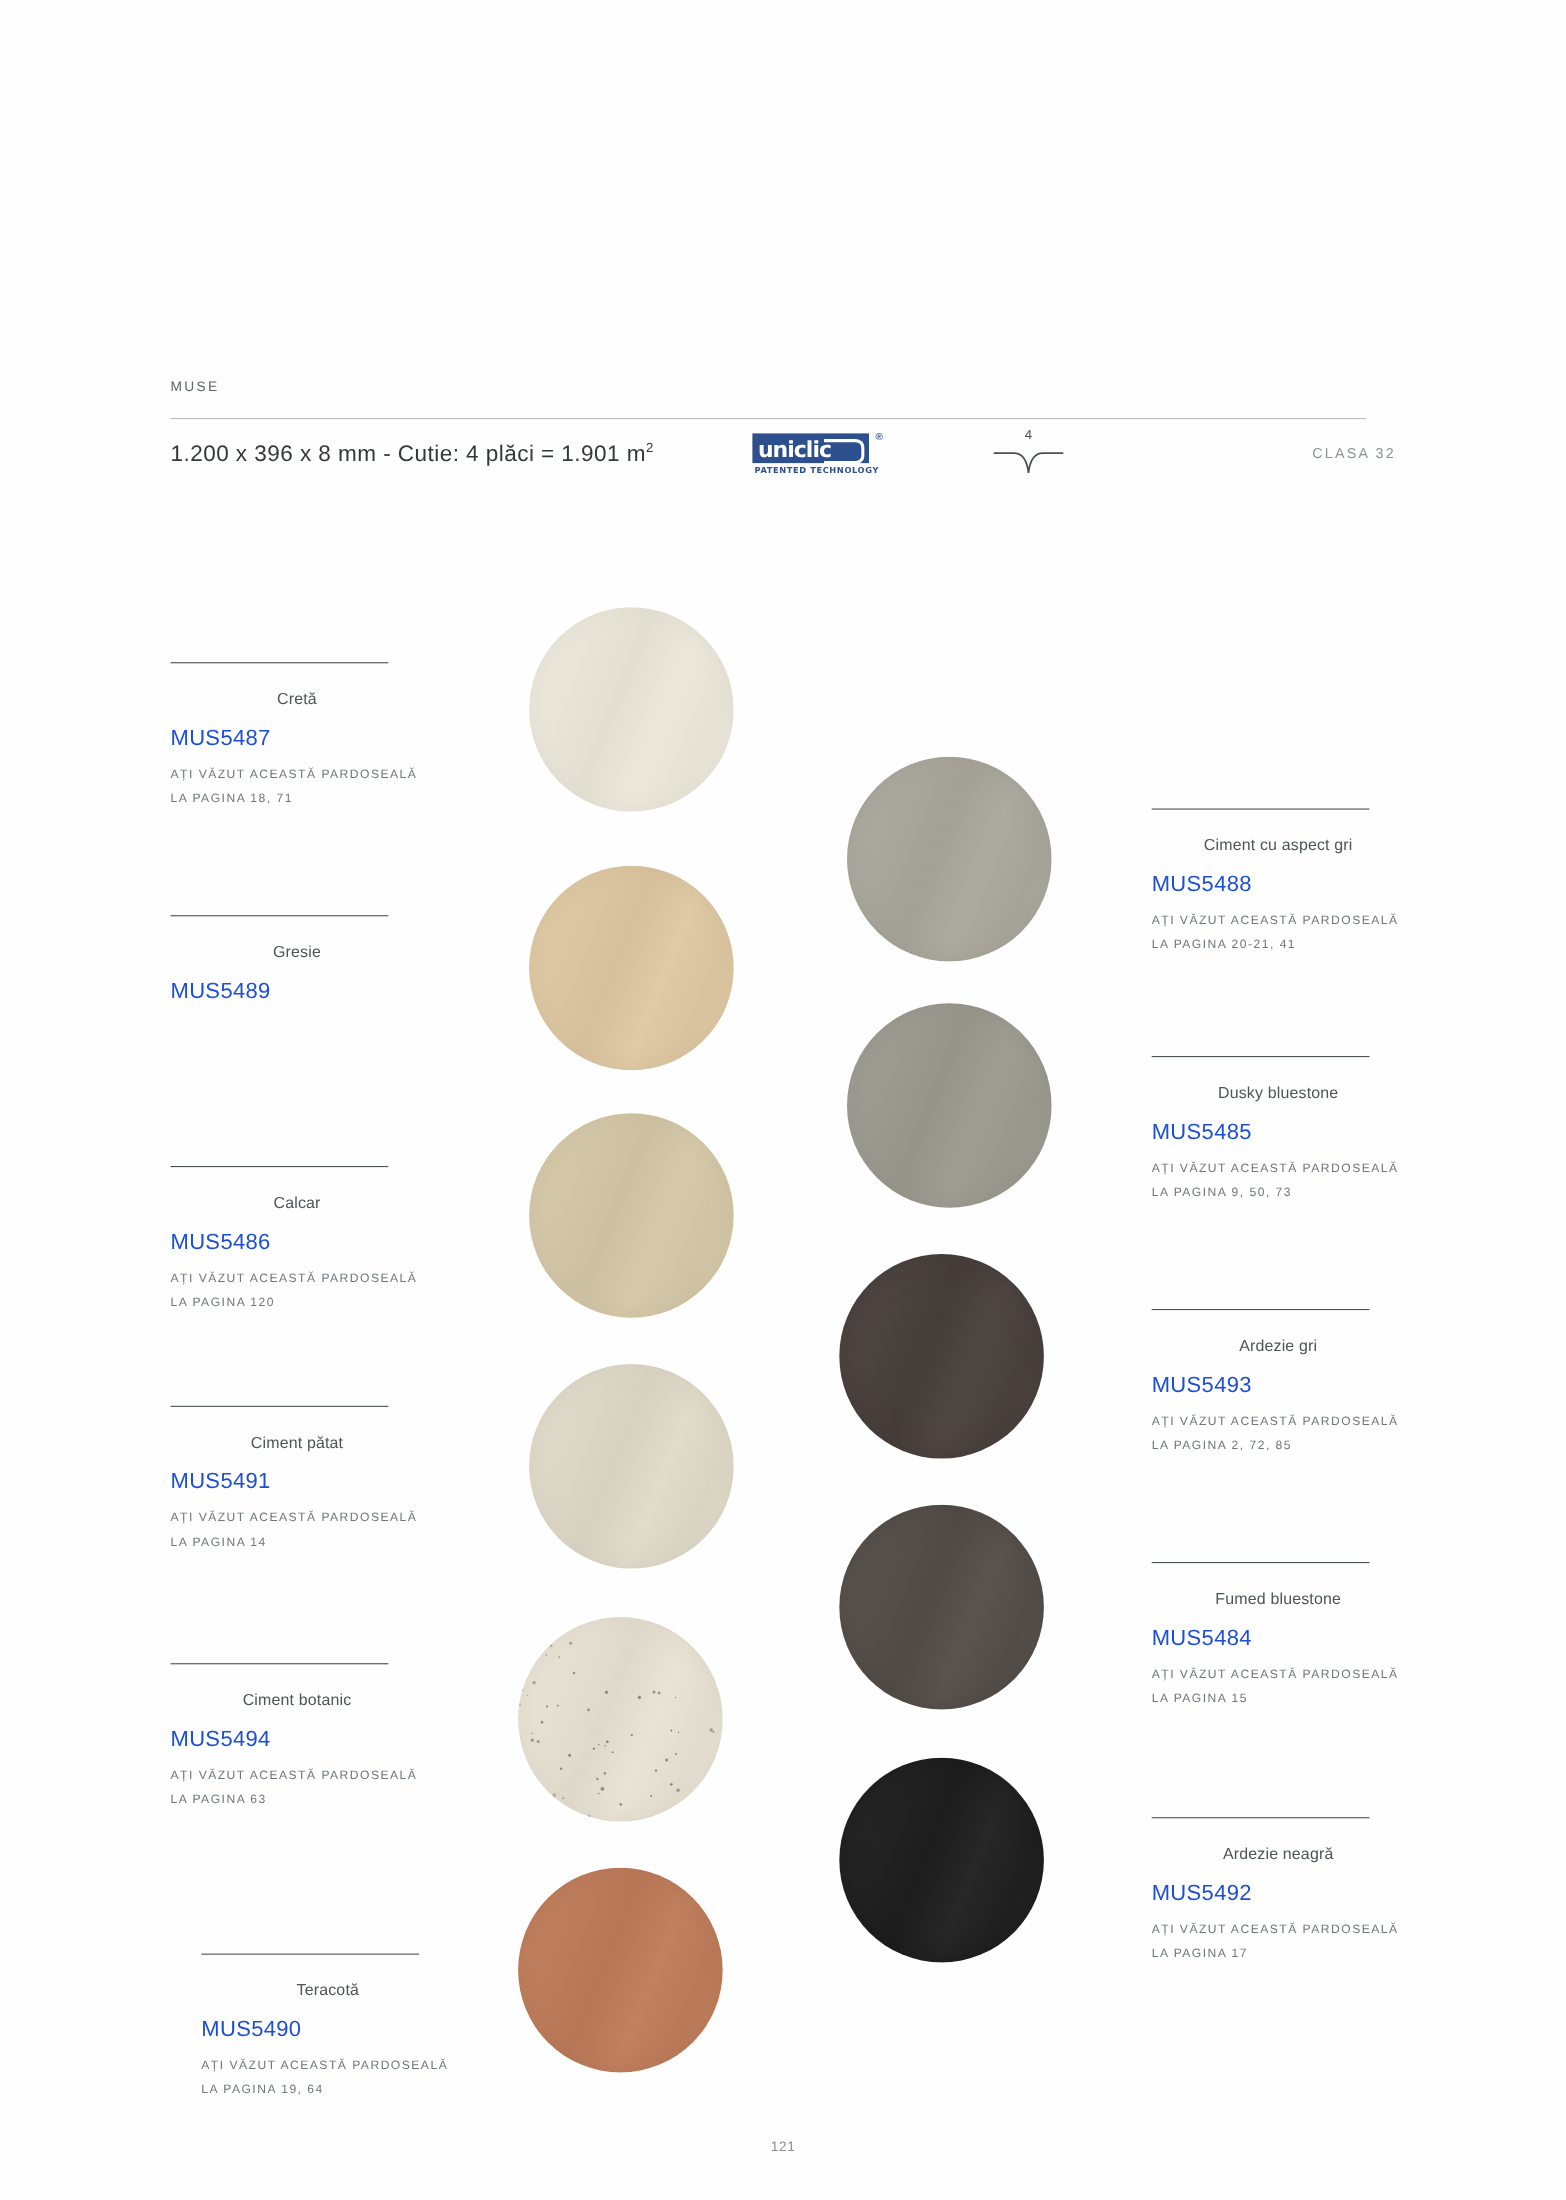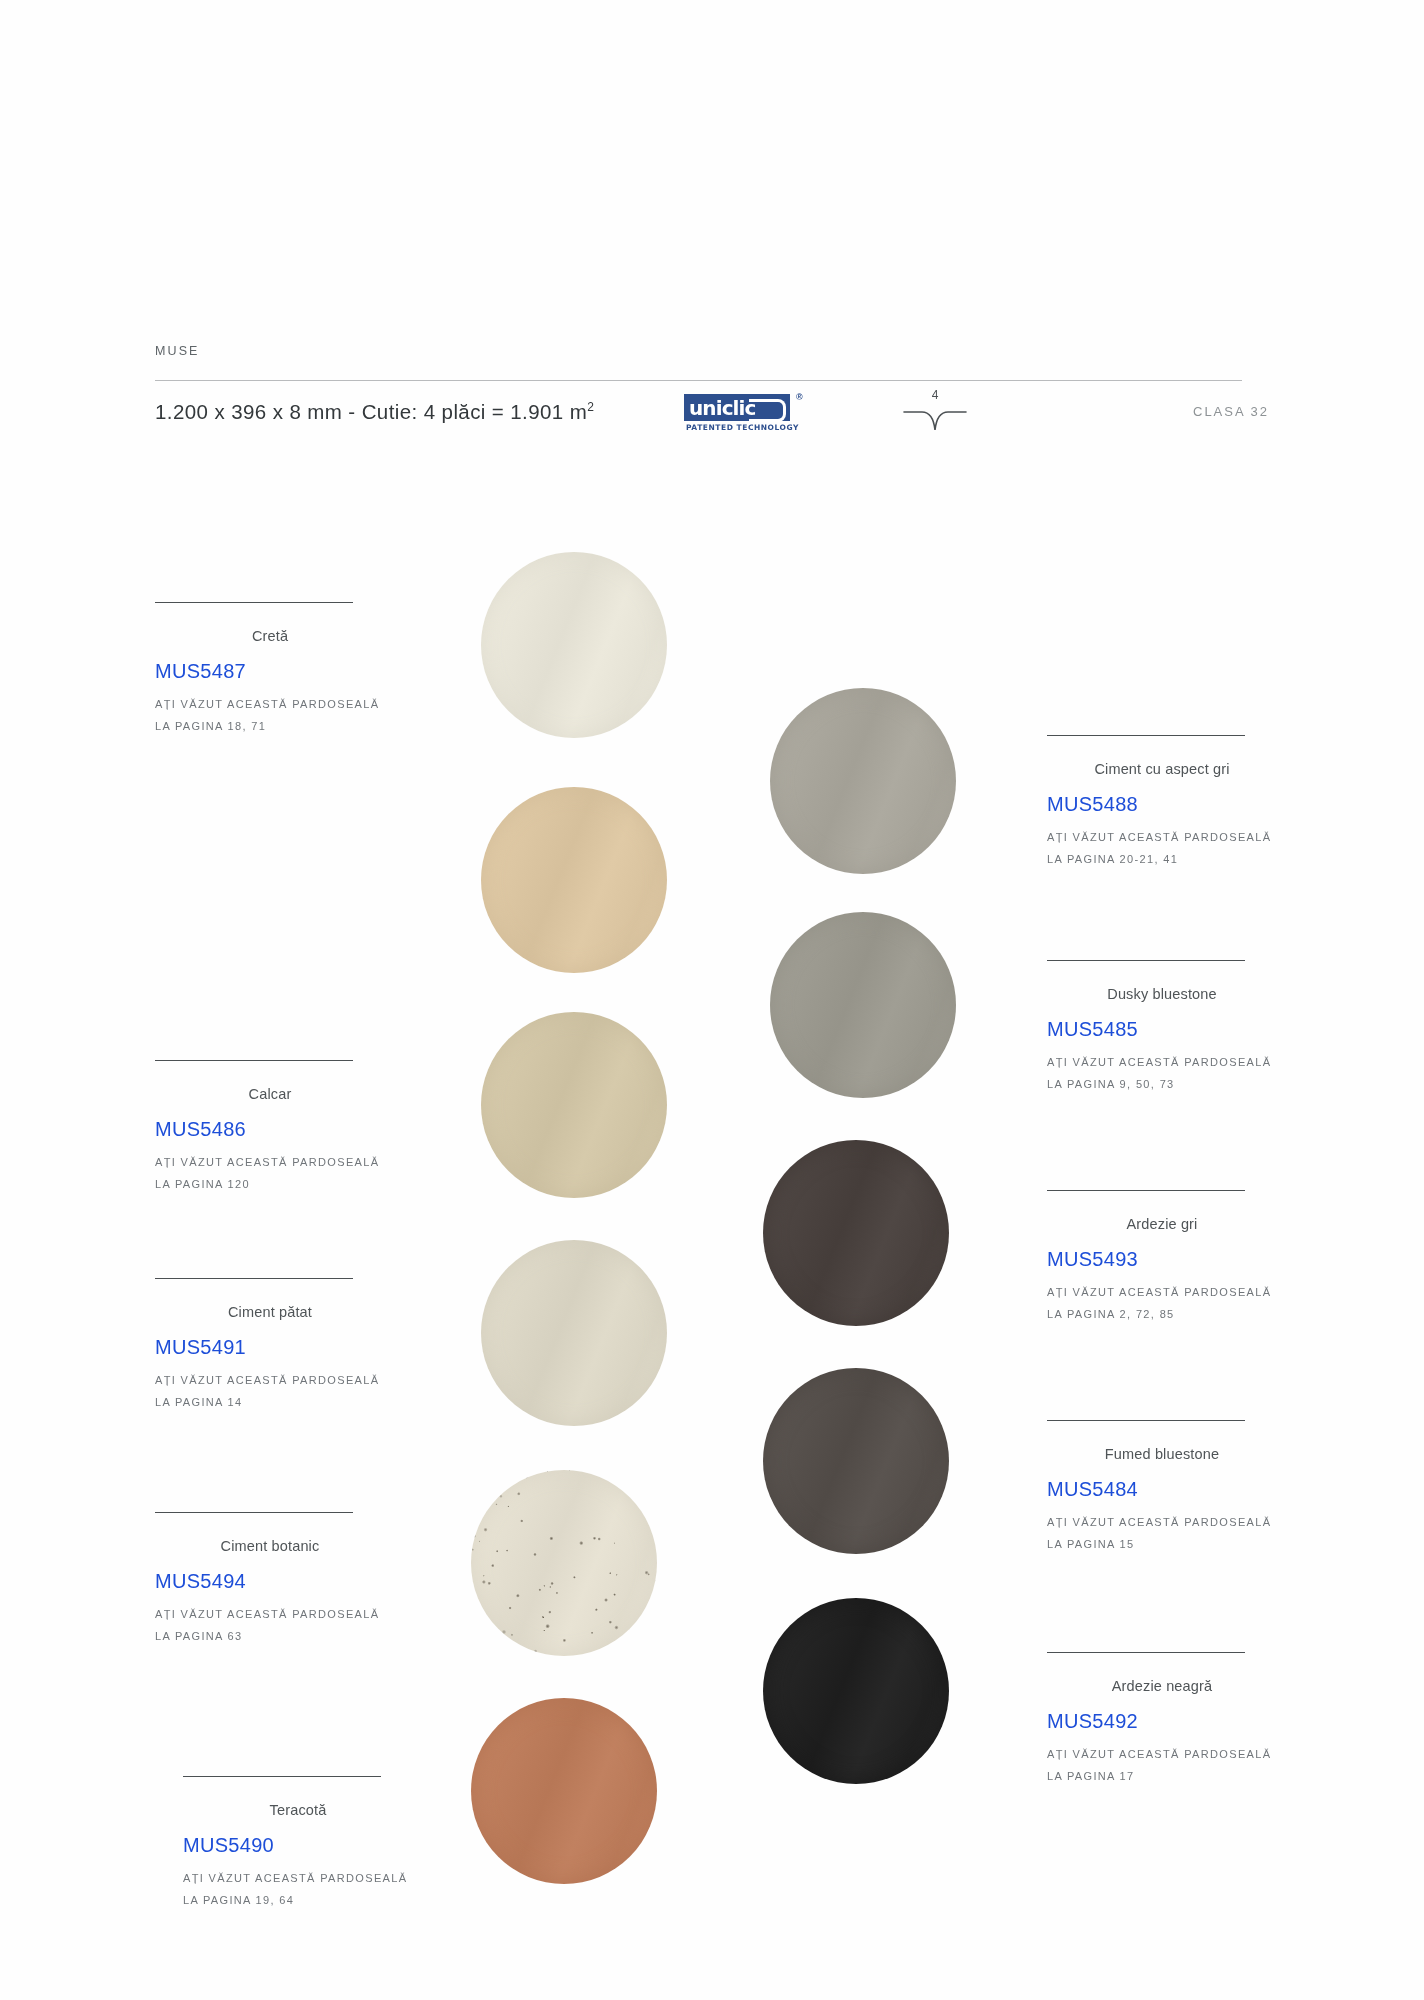--- a/index.html
+++ b/index.html
@@ -232,20 +232,25 @@
   <div class="label-block" style="left:155px; top:602px;">
     <div class="label-rule"></div>
     <div class="label-name">Cretă</div>
     <div class="label-code">MUS5487</div>
     <div class="label-ref">
       <div>AȚI VĂZUT ACEASTĂ PARDOSEALĂ</div>
       <div>LA PAGINA 18, 71</div>
     </div>
   </div>
 
+  <div class="label-block" style="left:155px; top:832px;">
+    <div class="label-rule"></div>
+    <div class="label-name">Gresie</div>
+    <div class="label-code">MUS5489</div>
+  </div>
 
   <div class="label-block" style="left:155px; top:1060px;">
     <div class="label-rule"></div>
     <div class="label-name">Calcar</div>
     <div class="label-code">MUS5486</div>
     <div class="label-ref">
       <div>AȚI VĂZUT ACEASTĂ PARDOSEALĂ</div>
       <div>LA PAGINA 120</div>
     </div>
   </div>
@@ -323,14 +328,15 @@
   <div class="label-block" style="left:1047px; top:1652px;">
     <div class="label-rule"></div>
     <div class="label-name">Ardezie neagră</div>
     <div class="label-code">MUS5492</div>
     <div class="label-ref">
       <div>AȚI VĂZUT ACEASTĂ PARDOSEALĂ</div>
       <div>LA PAGINA 17</div>
     </div>
   </div>
 
+  <div class="page-number">121</div>
 
 </div>
 
 </body></html>

